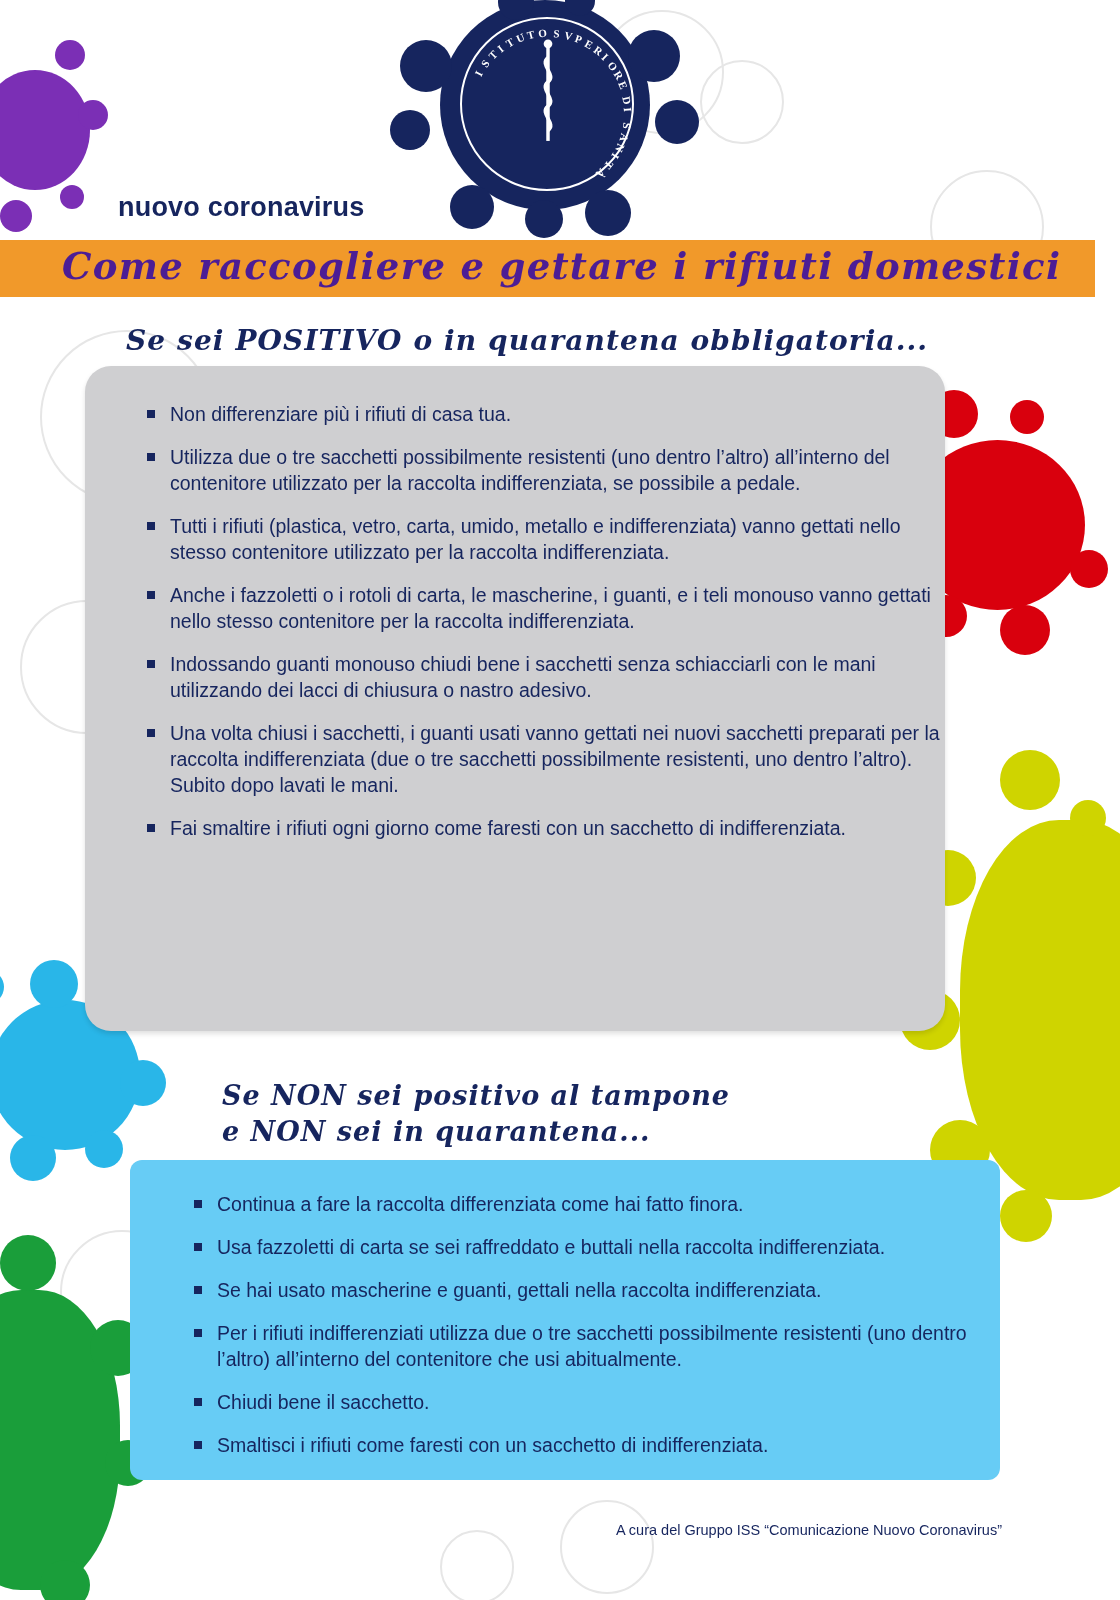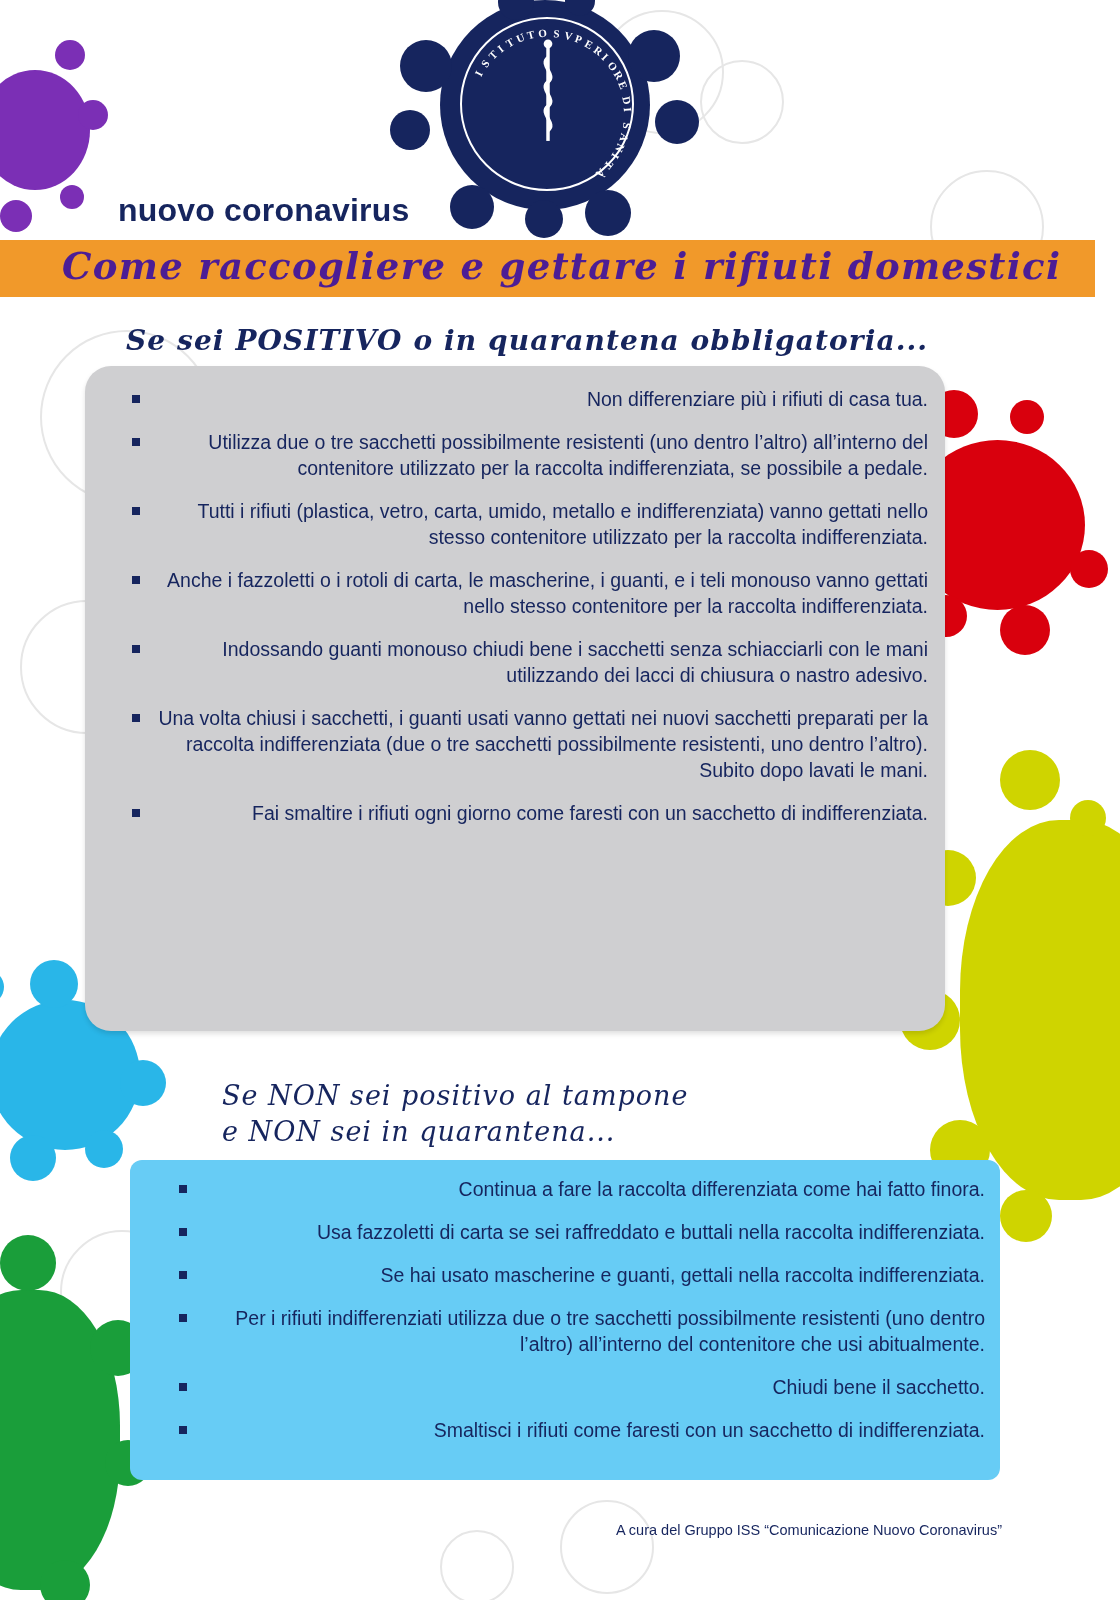--- a/index.html
+++ b/index.html
@@ -17,21 +17,21 @@
   .virus{position:absolute;}
   .virus .core{position:absolute;border-radius:50%;}
   .virus .spike{position:absolute;border-radius:50%;}
 
   
   .ghost{position:absolute;border:2px solid #e6e6e6;border-radius:50%;}
 
   
   .brand-label{
     position:absolute;left:118px;top:192px;
-    font-size:32px;font-weight:bold;color:#16255e;
+    font-size:27px;font-weight:bold;color:#16255e;
     letter-spacing:.2px;
   }
   .title-band{
     position:absolute;left:0;top:240px;width:1095px;height:57px;
     background:#f1992a;
   }
   .title-band .txt{
     position:absolute;left:62px;top:4px;
     font-family:"DejaVu Serif", serif;
     font-style:italic;font-weight:bold;
@@ -53,23 +53,22 @@
     position:absolute;left:85px;top:366px;width:860px;height:665px;
     background:#cfcfd1;border-radius:26px;
     box-shadow:0 3px 5px rgba(0,0,0,.12);
   }
   .panel-blue{
     position:absolute;left:130px;top:1160px;width:870px;height:320px;
     background:#67ccf5;border-radius:12px;
   }
 
   ul.bullets{
-    list-style:none;margin:0;padding:0;
+    list-style:none;margin:15px;padding:0;
     position:absolute;
-    text-align:right;
   }
   ul.bullets li{
     position:relative;
     padding-left:27px;
     margin-bottom:17px;
     font-size:19.5px;
     line-height:26px;
     color:#16255e;
   }
   ul.bullets li:before{
@@ -77,21 +76,21 @@
     position:absolute;left:4px;top:9px;
     width:8px;height:8px;background:#16255e;
   }
   .grey-list{left:128px;top:386px;width:800px;}
   .blue-list{left:175px;top:1176px;width:810px;}
   .blue-list li{margin-bottom:14px;}
 
   .sub-head2{
     position:absolute;left:222px;top:1078px;
     font-family:"DejaVu Serif", serif;
-    font-style:italic;font-weight:normal;
+    font-style:italic;font-weight:bold;
     font-size:27px;color:#16255e;
     line-height:36px;
     letter-spacing:1px;
   }
 
   .footer{
     position:absolute;right:118px;top:1518px;
     text-align:right;
     font-size:14.5px;color:#16255e;
     line-height:25px;

